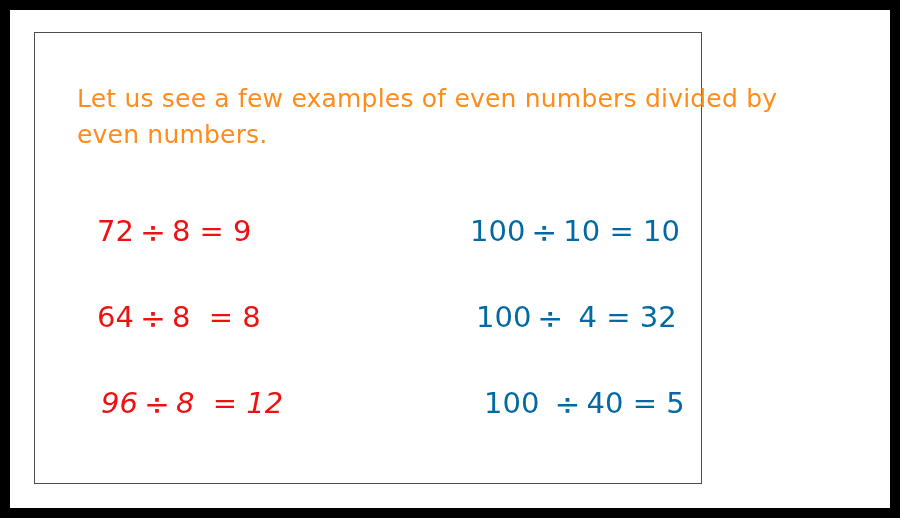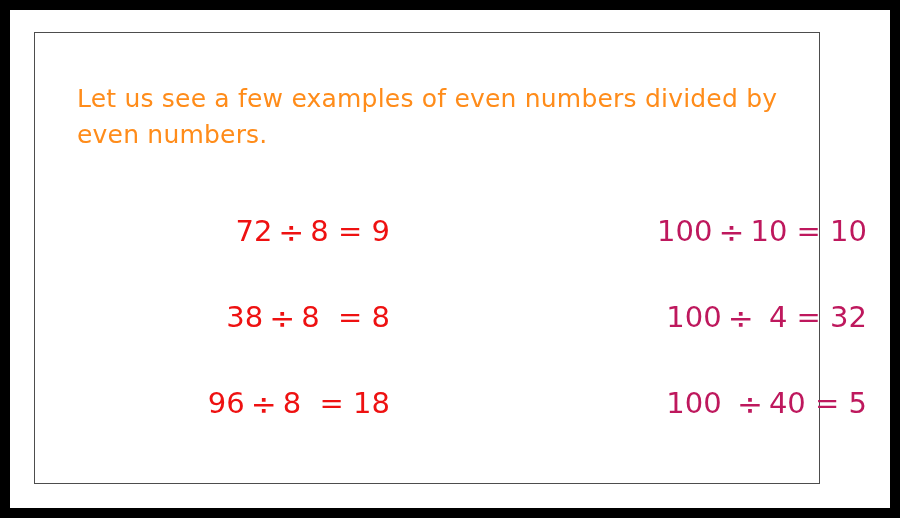--- a/index.html
+++ b/index.html
@@ -19,21 +19,21 @@
     top: 10px;
     width: 880px;
     height: 498px;
     background: #ffffff;
     box-sizing: border-box;
   }
   .inner-border {
     position: absolute;
     left: 24px;
     top: 22px;
-    width: 786px;
+    width: 668px;
     height: 452px;
     border: 1px solid #4d4d4d;
     box-sizing: border-box;
     background: #ffffff;
   }
   .heading {
     position: absolute;
     left: 42px;
     top: 48px;
     width: 760px;
@@ -48,47 +48,46 @@
     position: absolute;
     left: 0;
     top: 155px;
     width: 832px;
     display: flex;
     flex-direction: row;
   }
   .col {
     display: flex;
     flex-direction: column;
-    align-items: flex-end;
   }
   .col-left {
     width: 355px;
     padding-left: 62px;
     box-sizing: border-box;
   }
   .col-right {
     width: 477px;
     padding-left: 80px;
     box-sizing: border-box;
   }
   .eq {
     font-size: 29px;
     font-family: "DejaVu Sans", sans-serif;
     height: 86px;
     display: flex;
     align-items: center;
     white-space: pre;
   }
   .eq.red { color: #ee1111; }
-  .eq.blue { color: #be185d; margin-left: 45px; }
+  .eq.blue { color: #0369a1; }
   .col-right .eq:nth-child(1) { padding-left: 0px; }
   .col-right .eq:nth-child(2) { padding-left: 6px; }
   .col-right .eq:nth-child(3) { padding-left: 14px; }
   .col-left .eq:nth-child(2) { padding-left: 0px; }
-  .col-left .eq:nth-child(3) { padding-left: 4px; }
+  .col-left .eq:nth-child(3) { padding-left: 4px; font-style: italic; }
   .div-sym {
     display: inline-block;
     padding: 0 6px;
     font-size: 31px;
     line-height: 1;
     transform: translateY(1px);
   }
 </style>
 </head>
 <body>
@@ -106,37 +105,37 @@
           <span>72</span>
           <span class="div-sym">÷</span>
           <span>8</span>
           <span>&nbsp;</span>
           <span>=</span>
           <span>&nbsp;</span>
           <span>9</span>
         </div>
 
         <div class="eq red">
-          <span>38</span>
+          <span>64</span>
           <span class="div-sym">÷</span>
           <span>8</span>
           <span>&nbsp;&nbsp;</span>
           <span>=</span>
           <span>&nbsp;</span>
           <span>8</span>
         </div>
 
         <div class="eq red">
           <span>96</span>
           <span class="div-sym">÷</span>
           <span>8</span>
           <span>&nbsp;&nbsp;</span>
           <span>=</span>
           <span>&nbsp;</span>
-          <span>18</span>
+          <span>12</span>
         </div>
 
       </div>
 
       <div class="col col-right">
 
         <div class="eq blue">
           <span>100</span>
           <span class="div-sym">÷</span>
           <span>10</span>

